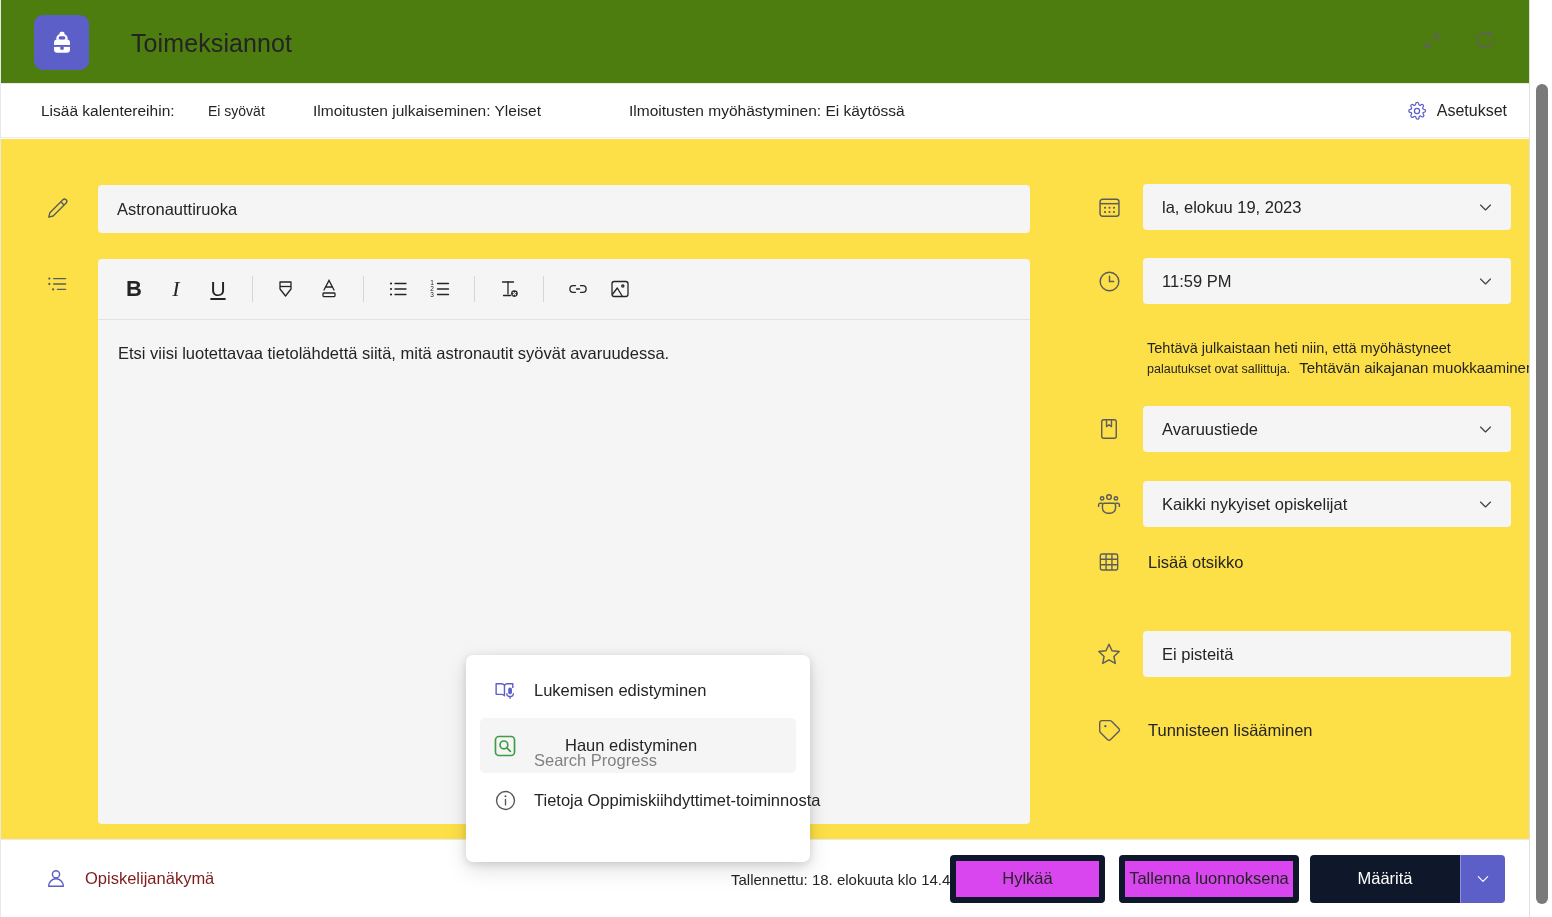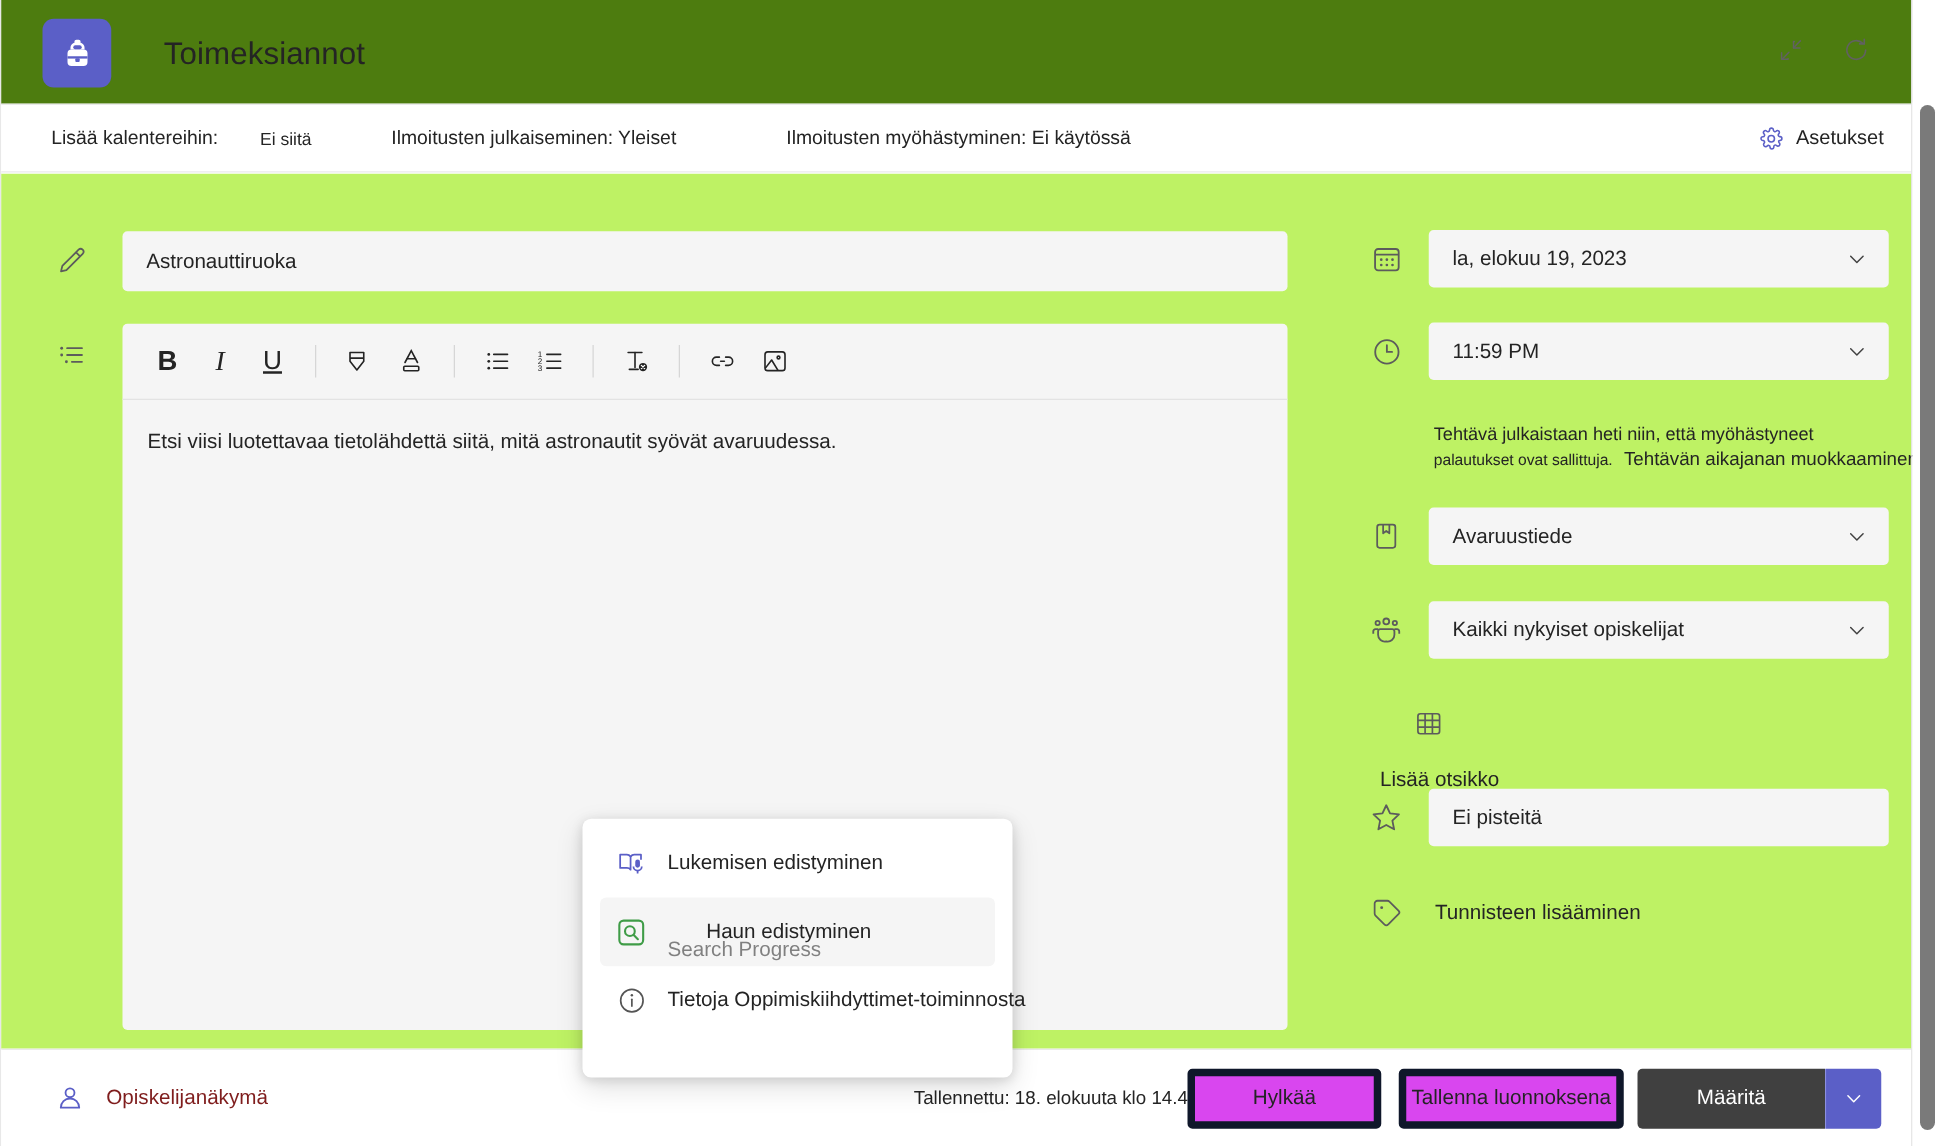--- a/index.html
+++ b/index.html
@@ -72,21 +72,21 @@
   .sub-item.small { font-size: 14px; }
   .settings-link {
     position: absolute; right: 22px; top: 50%; transform: translateY(-50%);
     display: flex; align-items: center; gap: 10px;
     font-size: 16px; color: #242424; cursor: pointer; white-space: nowrap;
   }
 
   
   .main {
     position: absolute; left: 1px; top: 139px; width: 1528px; height: 700px;
-    background: #bef264;
+    background: #fde047;
   }
 
   
   .left-col { position: absolute; left: 0; top: 0; width: 1060px; height: 700px; }
   .row-icon {
     position: absolute; width: 34px; height: 34px;
     display: flex; align-items: center; justify-content: center;
     color: #5c5c5c;
   }
   .title-input {
@@ -210,21 +210,21 @@
   .btn {
     position: absolute; top: 50%; transform: translateY(-50%);
     height: 48px; border-radius: 4px;
     display: flex; align-items: center; justify-content: center;
     font-size: 16.5px; cursor: pointer; white-space: nowrap;
   }
   .btn-secondary {
     background: #d946ef; border: 6px solid #0f172a; color: #242424;
   }
   .btn-primary {
-    background: #404040; color: #ffffff; border: none;
+    background: #0f172a; color: #ffffff; border: none;
   }
   .btn-split {
     position: absolute; top: 50%; transform: translateY(-50%);
     height: 48px; width: 45px; background: #5b5fc7;
     border-radius: 0 4px 4px 0;
     display: flex; align-items: center; justify-content: center;
     color: #fff; cursor: pointer;
     border-left: 1px solid #8c8fe0;
   }
 </style>
@@ -260,21 +260,21 @@
         <svg width="24" height="24" viewBox="0 0 24 24" fill="none" stroke="#616161" stroke-width="1.3" stroke-linecap="round">
           <path d="M19.5 12a7.5 7.5 0 1 1-2.2-5.3"></path>
           <path d="M18.4 3.4v3.7h-3.7"></path>
         </svg>
       </div>
     </div>
   </div>
 
   <div class="subheader">
     <div class="sub-item" style="left:40px;">Lisää kalentereihin:</div>
-    <div class="sub-item small" style="left:207px;">Ei siitä</div>
+    <div class="sub-item small" style="left:207px;">Ei syövät</div>
     <div class="sub-item" style="left:312px;">Ilmoitusten julkaiseminen: Yleiset</div>
     <div class="sub-item" style="left:628px;">Ilmoitusten myöhästyminen: Ei käytössä</div>
     <div class="settings-link">
       <span style="display:flex;">
         <svg width="20" height="20" viewBox="0 0 24 24" fill="none" stroke="#5b5fc7" stroke-width="1.5">
           <circle cx="12" cy="12" r="3.1"></circle>
           <path d="M19.3 14.2a1.5 1.5 0 0 0 .3 1.65l.06.06a1.82 1.82 0 1 1-2.57 2.57l-.06-.06a1.5 1.5 0 0 0-1.65-.3 1.5 1.5 0 0 0-.91 1.37V20a1.82 1.82 0 0 1-3.64 0v-.1a1.5 1.5 0 0 0-.98-1.37 1.5 1.5 0 0 0-1.65.3l-.06.06A1.82 1.82 0 1 1 5.1 16.3l.06-.06a1.5 1.5 0 0 0 .3-1.65 1.5 1.5 0 0 0-1.37-.91H4a1.82 1.82 0 0 1 0-3.64h.1a1.5 1.5 0 0 0 1.37-.98 1.5 1.5 0 0 0-.3-1.65L5.1 7.3A1.82 1.82 0 1 1 7.7 4.73l.06.06a1.5 1.5 0 0 0 1.65.3h.07a1.5 1.5 0 0 0 .91-1.37V3.6a1.82 1.82 0 0 1 3.64 0v.1a1.5 1.5 0 0 0 .91 1.37 1.5 1.5 0 0 0 1.65-.3l.06-.06a1.82 1.82 0 1 1 2.57 2.57l-.06.06a1.5 1.5 0 0 0-.3 1.65v.07a1.5 1.5 0 0 0 1.37.91h.17a1.82 1.82 0 0 1 0 3.64h-.1a1.5 1.5 0 0 0-1.37.91z"></path>
         </svg>
       </span>
       <span>Asetukset</span>
@@ -487,21 +487,21 @@
         <div class="rc-field">
           <span>Kaikki nykyiset opiskelijat</span>
           <span class="chev">
             <svg width="17" height="17" viewBox="0 0 24 24" fill="none" stroke="#424242" stroke-width="1.7" stroke-linecap="round" stroke-linejoin="round">
                 <path d="M5 8.5l7 7 7-7"></path>
               </svg>
           </span>
         </div>
       </div>
 
-      <div class="rc-row" style="top:418px;flex-direction:column;">
+      <div class="rc-row" style="top:400px;">
         <div class="rc-icon">
           <svg width="26" height="26" viewBox="0 0 24 24" fill="none" stroke="#5c5c5c" stroke-width="1.25">
             <rect x="4" y="4.6" width="16" height="14.8" rx="1.8"></rect>
             <path d="M4 9.5h16M4 14.5h16M9.3 4.6v14.8M14.7 4.6v14.8"></path>
           </svg>
         </div>
         <div class="rc-plain">Lisää otsikko</div>
       </div>
 
       <div class="rc-row" style="top:568px;">

